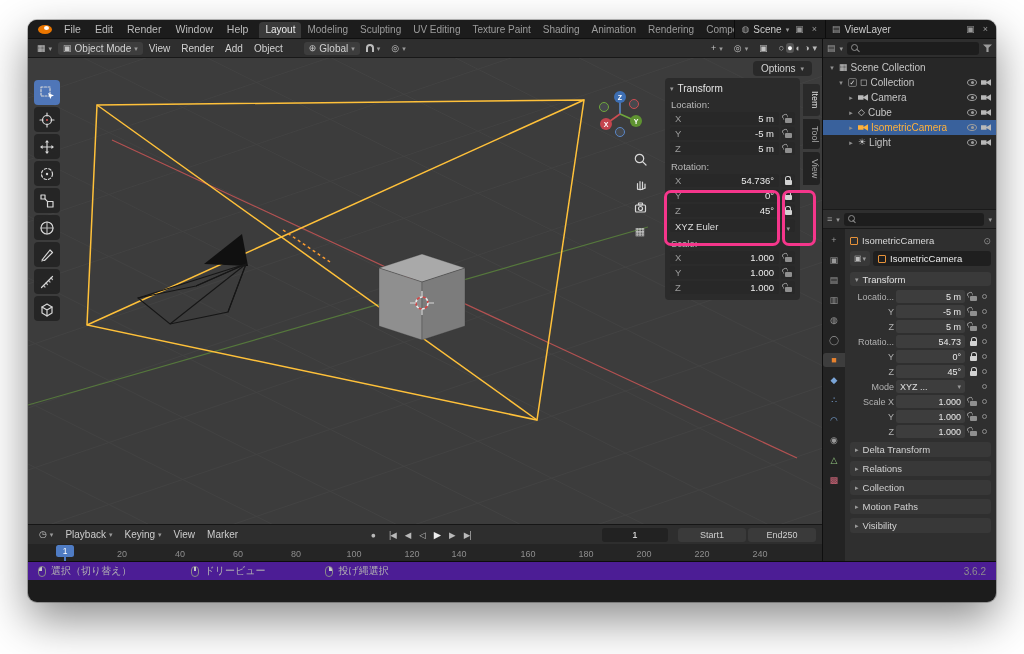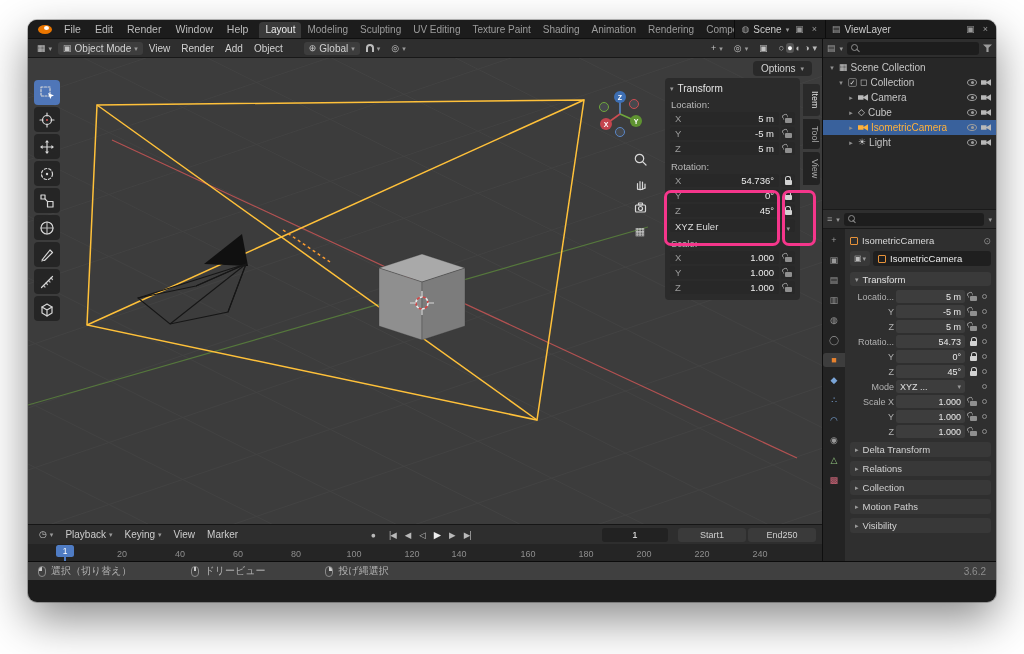--- a/index.html
+++ b/index.html
@@ -114,21 +114,21 @@
 .name-field{flex:1;background:#1f1f1f;border-radius:3px;display:flex;align-items:center;padding:0 5px;font-size:9.5px;color:#ececec;gap:4px}
 .sec-header{height:14px;background:#3a3a3a;border-radius:3px;display:flex;align-items:center;gap:4px;padding:0 5px;font-size:9.5px;color:#e0e0e0;margin-bottom:4px}
 .prop-row{display:grid;grid-template-columns:44px 1fr 13px 9px;gap:2px;align-items:center;height:13px;margin-bottom:2px}
 .prop-label{font-size:9px;color:#b2b2b2;text-align:right;white-space:nowrap;overflow:hidden}
 .prop-field{height:13px;background:#3d3d3d;border-radius:2.5px;font-size:9px;color:#ececec;display:flex;align-items:center;justify-content:flex-end;padding:0 4px}
 .prop-field.dd{justify-content:space-between;color:#e0e0e0}
 .prop-lock{display:flex;align-items:center;justify-content:center}
 .prop-dot{width:5px;height:5px;border:1px solid #8c8c8c;border-radius:50%}
 .section-row{height:15px;background:#383838;border-radius:3px;margin-top:4px;display:flex;align-items:center;gap:4px;padding:0 5px;font-size:9.5px;color:#d2d2d2}
 
-.statusbar{height:19px;background:#404040;border-top:1px solid #0c0c0c;display:flex;align-items:center;padding:0 10px;font-size:10px;color:#b2b2b2}
+.statusbar{height:19px;background:#4c1d95;border-top:1px solid #0c0c0c;display:flex;align-items:center;padding:0 10px;font-size:10px;color:#b2b2b2}
 .hint{display:flex;align-items:center;gap:5px;margin-right:60px;white-space:nowrap}
 .mouse{width:8px;height:11px;border:1px solid #8a8a8a;border-radius:4px;position:relative;flex:none}
 .mouse::before{content:"";position:absolute;width:3px;height:4px;background:#c9c9c9;border-radius:3px 0 0 0;top:0;left:0}
 .mouse.m::before{left:2px;width:2px;border-radius:0}
 .mouse.r::before{left:auto;right:0;border-radius:0 3px 0 0}
 .version{margin-left:auto;color:#8d8d8d}
 
 .annot{position:absolute;border:3px solid #f5368b;border-radius:7px;z-index:40;pointer-events:none}
 .tool-svg{width:16px;height:16px;stroke:#d8d8d8;fill:none;stroke-width:1.2;stroke-linecap:round;stroke-linejoin:round}
 </style>

